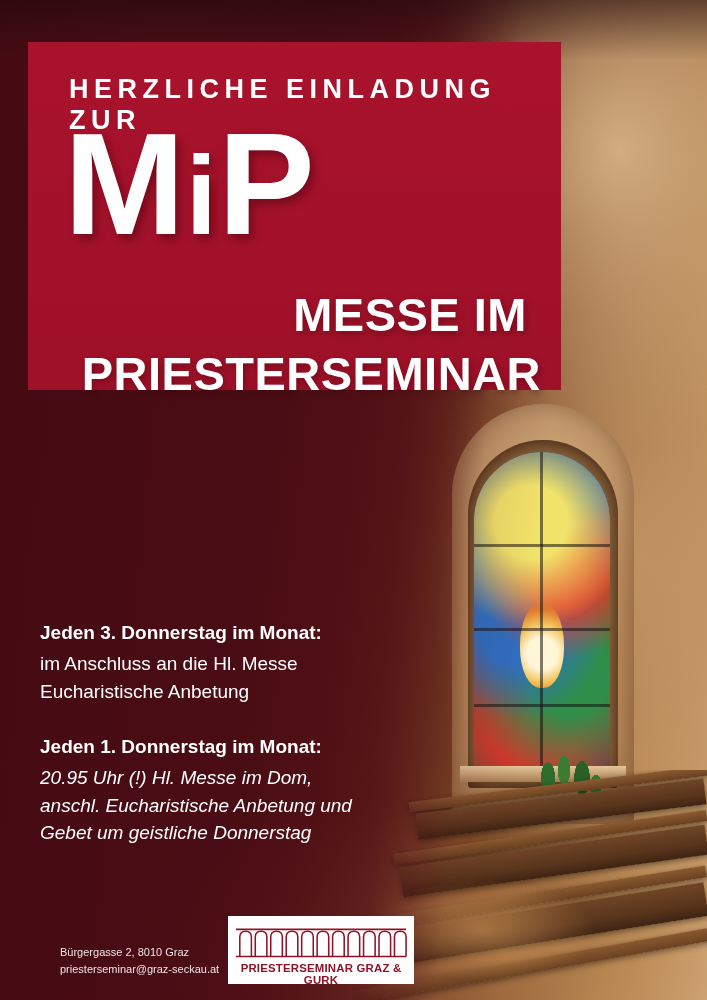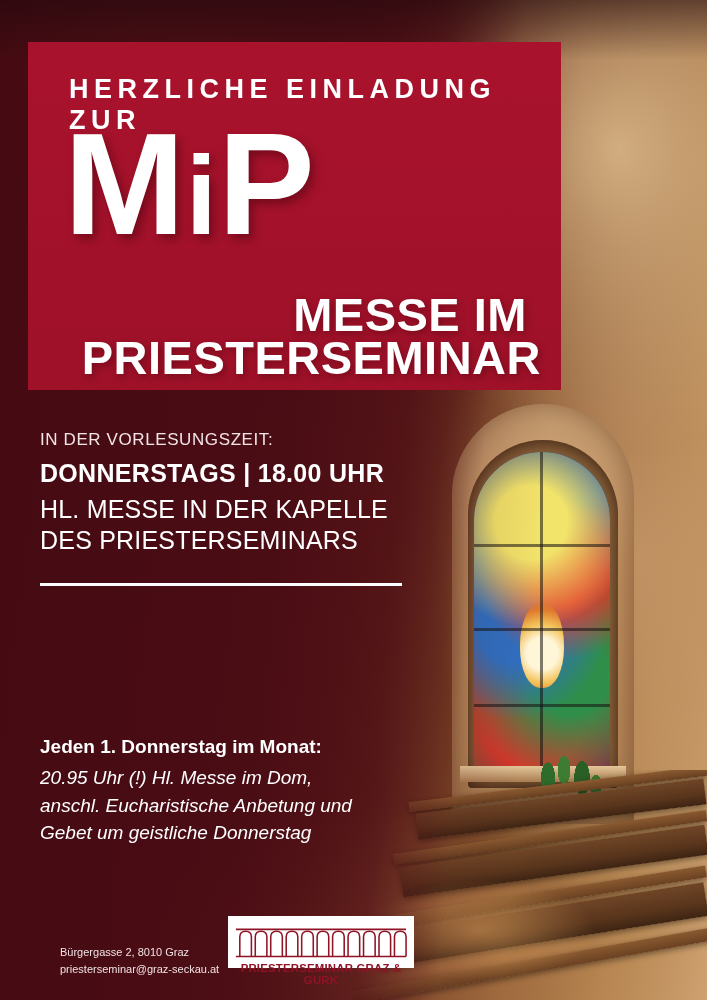--- a/index.html
+++ b/index.html
@@ -141,21 +141,21 @@
   .mip .i { font-size: 112px; }
   .sub1, .sub2 {
     position: absolute;
     color: #ffffff;
     font-weight: bold;
     letter-spacing: 0.5px;
     line-height: 1;
     text-shadow: 2px 3px 7px rgba(60,0,8,0.4);
   }
   .sub1 { right: 34px; top: 249px; font-size: 47px; }
-  .sub2 { right: 20px; top: 292px; font-size: 47px; }
+  .sub2 { right: 20px; top: 308px; font-size: 47px; }
 
   
   .info { position: absolute; left: 40px; top: 430px; width: 420px; color: #fff; }
   .info .line-small {
     font-size: 17px; letter-spacing: 0.6px; color: #f3e4e6; margin-bottom: 9px;
   }
   .info .line-bold {
     font-size: 25px; font-weight: bold; letter-spacing: 0.3px; margin-bottom: 6px;
   }
   .info .line-reg {
@@ -172,21 +172,21 @@
   .block3 .hdr { font-size: 19px; font-weight: bold; margin-bottom: 6px; }
   .block3 .txt { font-size: 19px; line-height: 1.45; font-style: italic; }
 
   
   .address {
     position: absolute; left: 60px; top: 944px; width: 180px;
     color: #f0e2e4; font-size: 11px; line-height: 1.5; text-align: left;
   }
   .logo {
     position: absolute; left: 228px; top: 916px;
-    width: 186px; height: 52px;
+    width: 186px; height: 68px;
     background: #ffffff;
     padding: 5px 6px 4px 6px;
   }
   .logo-art { width: 100%; height: 38px; display: block; }
   .logo-text {
     text-align: center; color: #8f1326; font-size: 11.4px;
     font-weight: bold; letter-spacing: 0.2px; margin-top: 3px;
   }
 </style>
 </head>
@@ -223,28 +223,26 @@
   <div class="left-shade"></div>
   <div class="top-shade"></div>
 
   <div class="headline-block">
     <div class="kicker">HERZLICHE EINLADUNG ZUR</div>
     <div class="mip"><span>M</span><span class="i">i</span><span>P</span></div>
     <div class="sub1">MESSE IM</div>
     <div class="sub2">PRIESTERSEMINAR</div>
   </div>
 
-  <div class="info">
-    <div class="line-small">IN DER VORLESUNGSZEIT:</div>
-    <div class="line-bold">DONNERSTAGS | 18.00 UHR</div>
-    <div class="line-reg">HL. MESSE IN DER KAPELLE</div>
-    <div class="line-reg">DES PRIESTERSEMINARS</div>
-    <div class="rule"></div>
-  </div>
-
+
+  <div class="block2">
+    <div class="hdr">Jeden 3. Donnerstag im Monat:</div>
+    <div class="txt">im Anschluss an die Hl. Messe</div>
+    <div class="txt">Eucharistische Anbetung</div>
+  </div>
 
   <div class="block3">
     <div class="hdr">Jeden 1. Donnerstag im Monat:</div>
     <div class="txt">20.95 Uhr (!) Hl. Messe im Dom,</div>
     <div class="txt">anschl. Eucharistische Anbetung und</div>
     <div class="txt">Gebet um geistliche Donnerstag</div>
   </div>
 
   <div class="address">
     <div>Bürgergasse 2, 8010 Graz</div>

